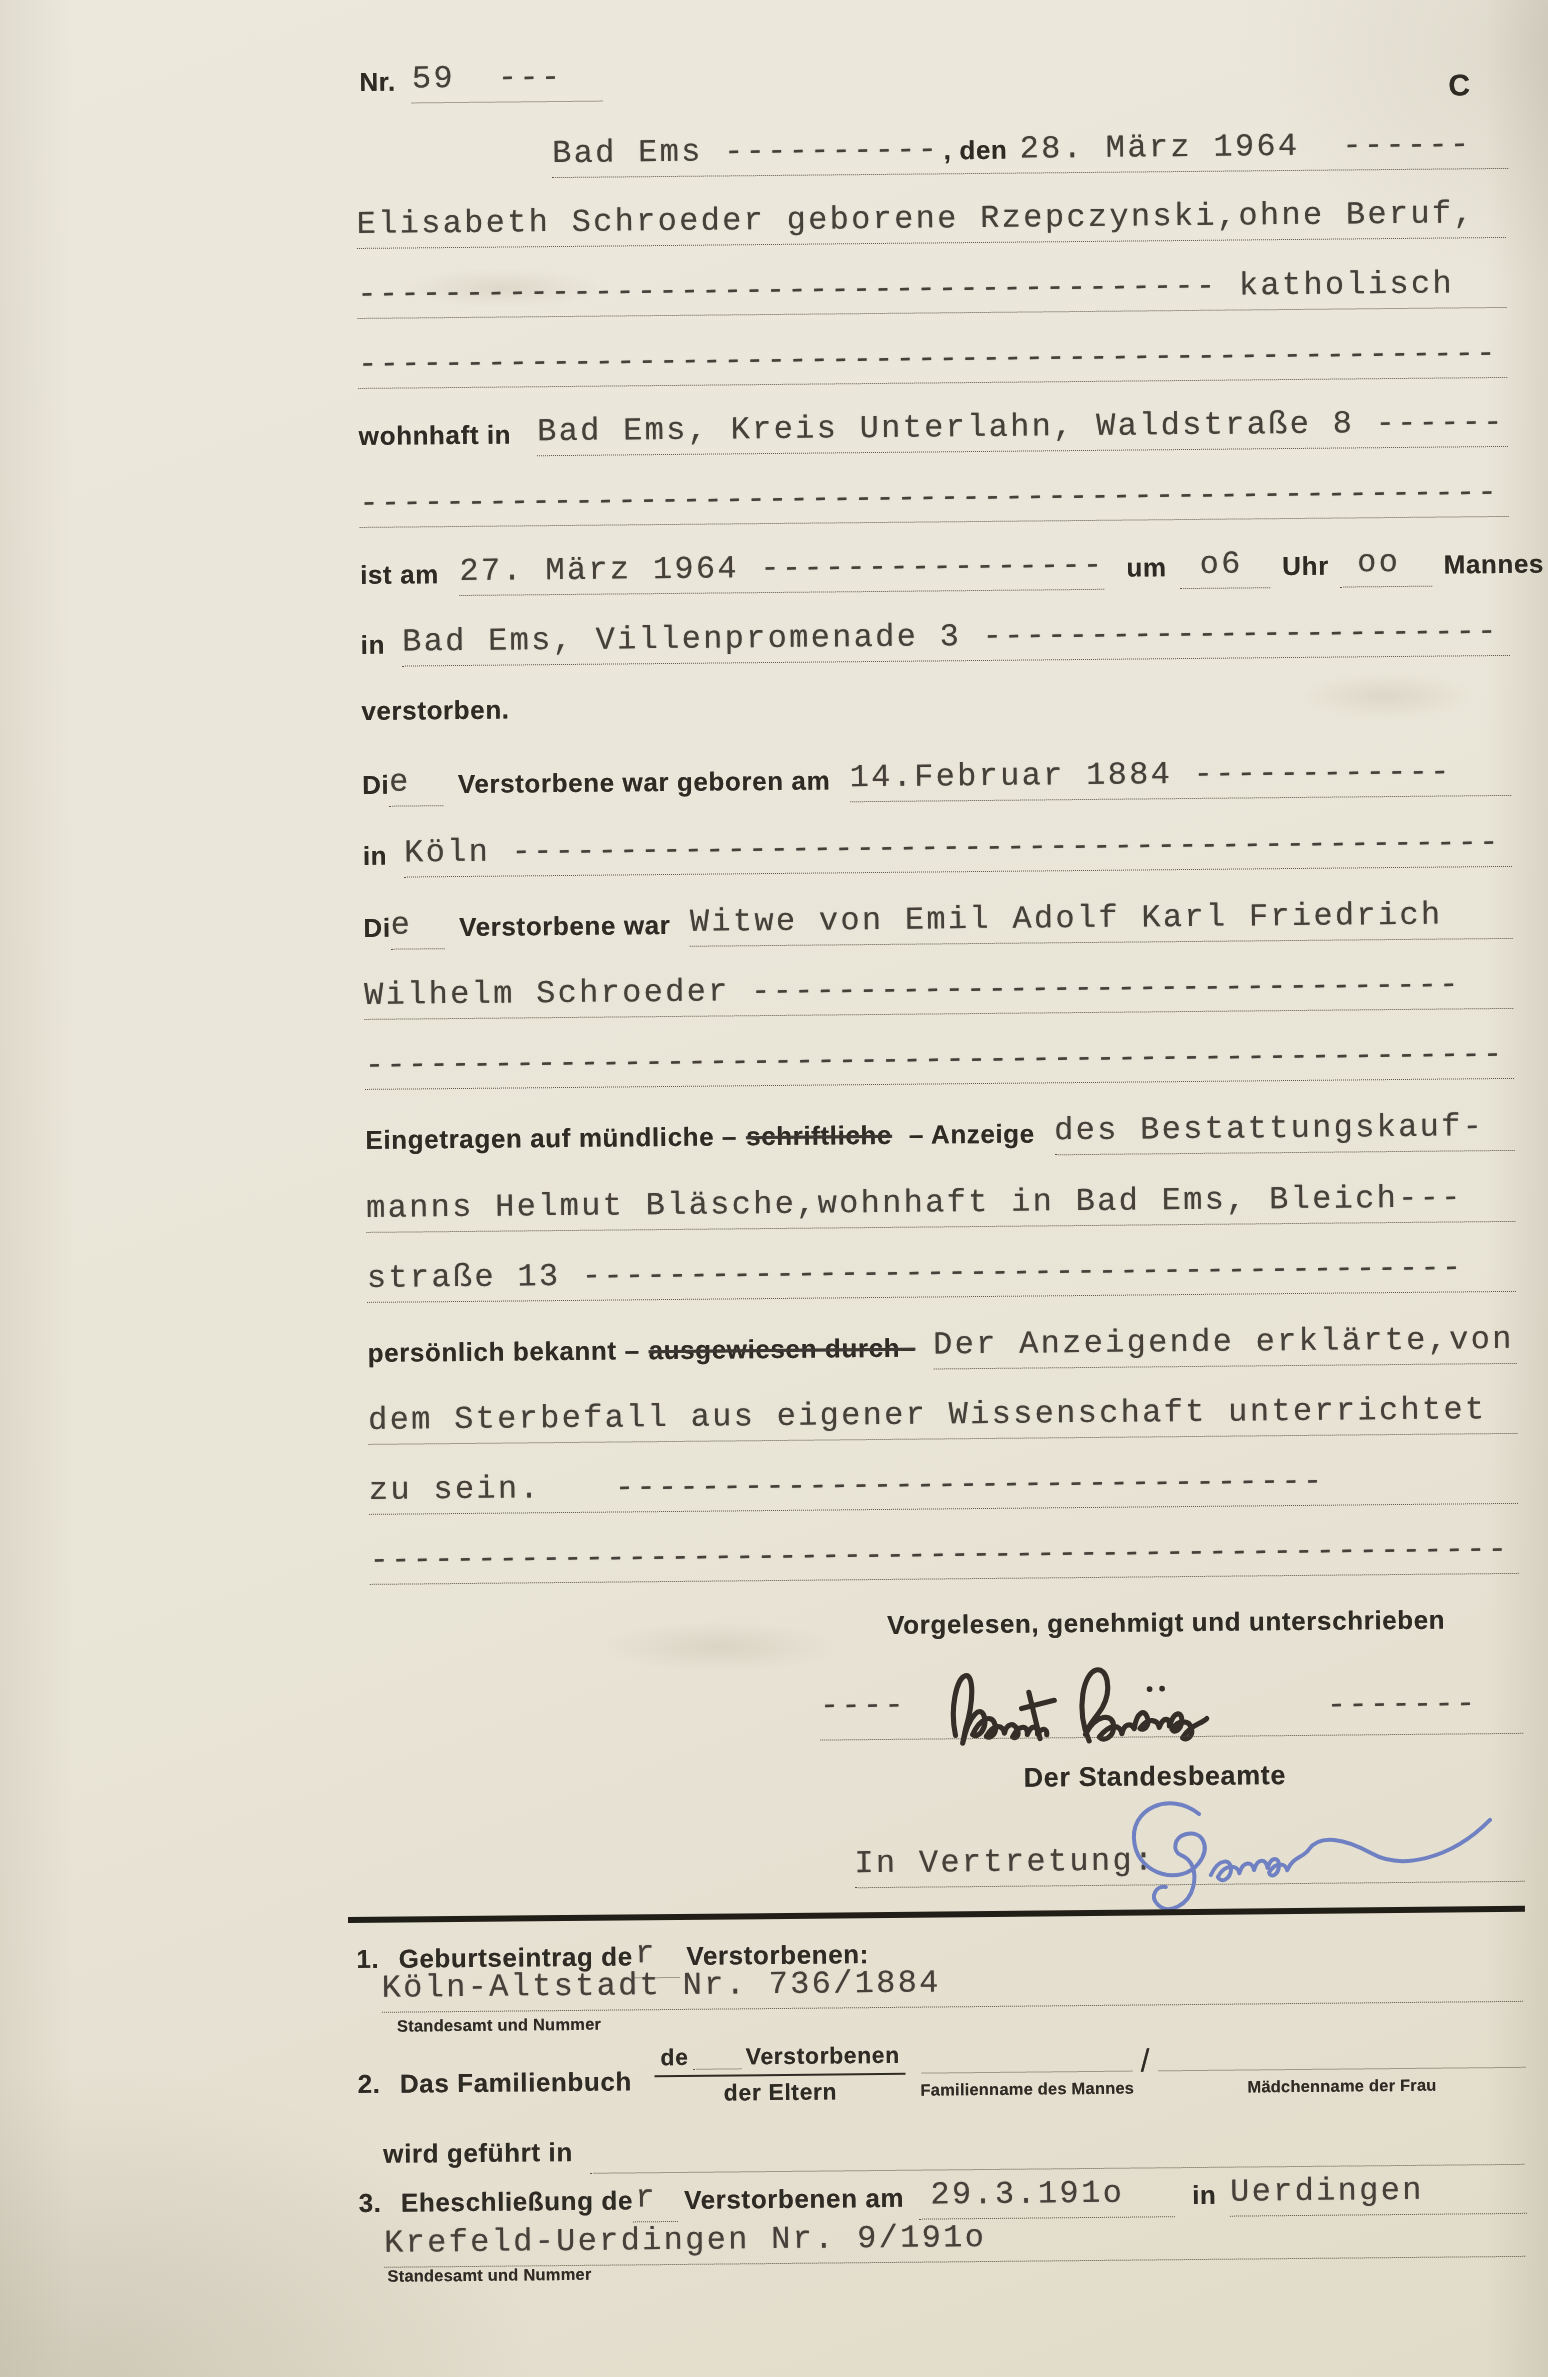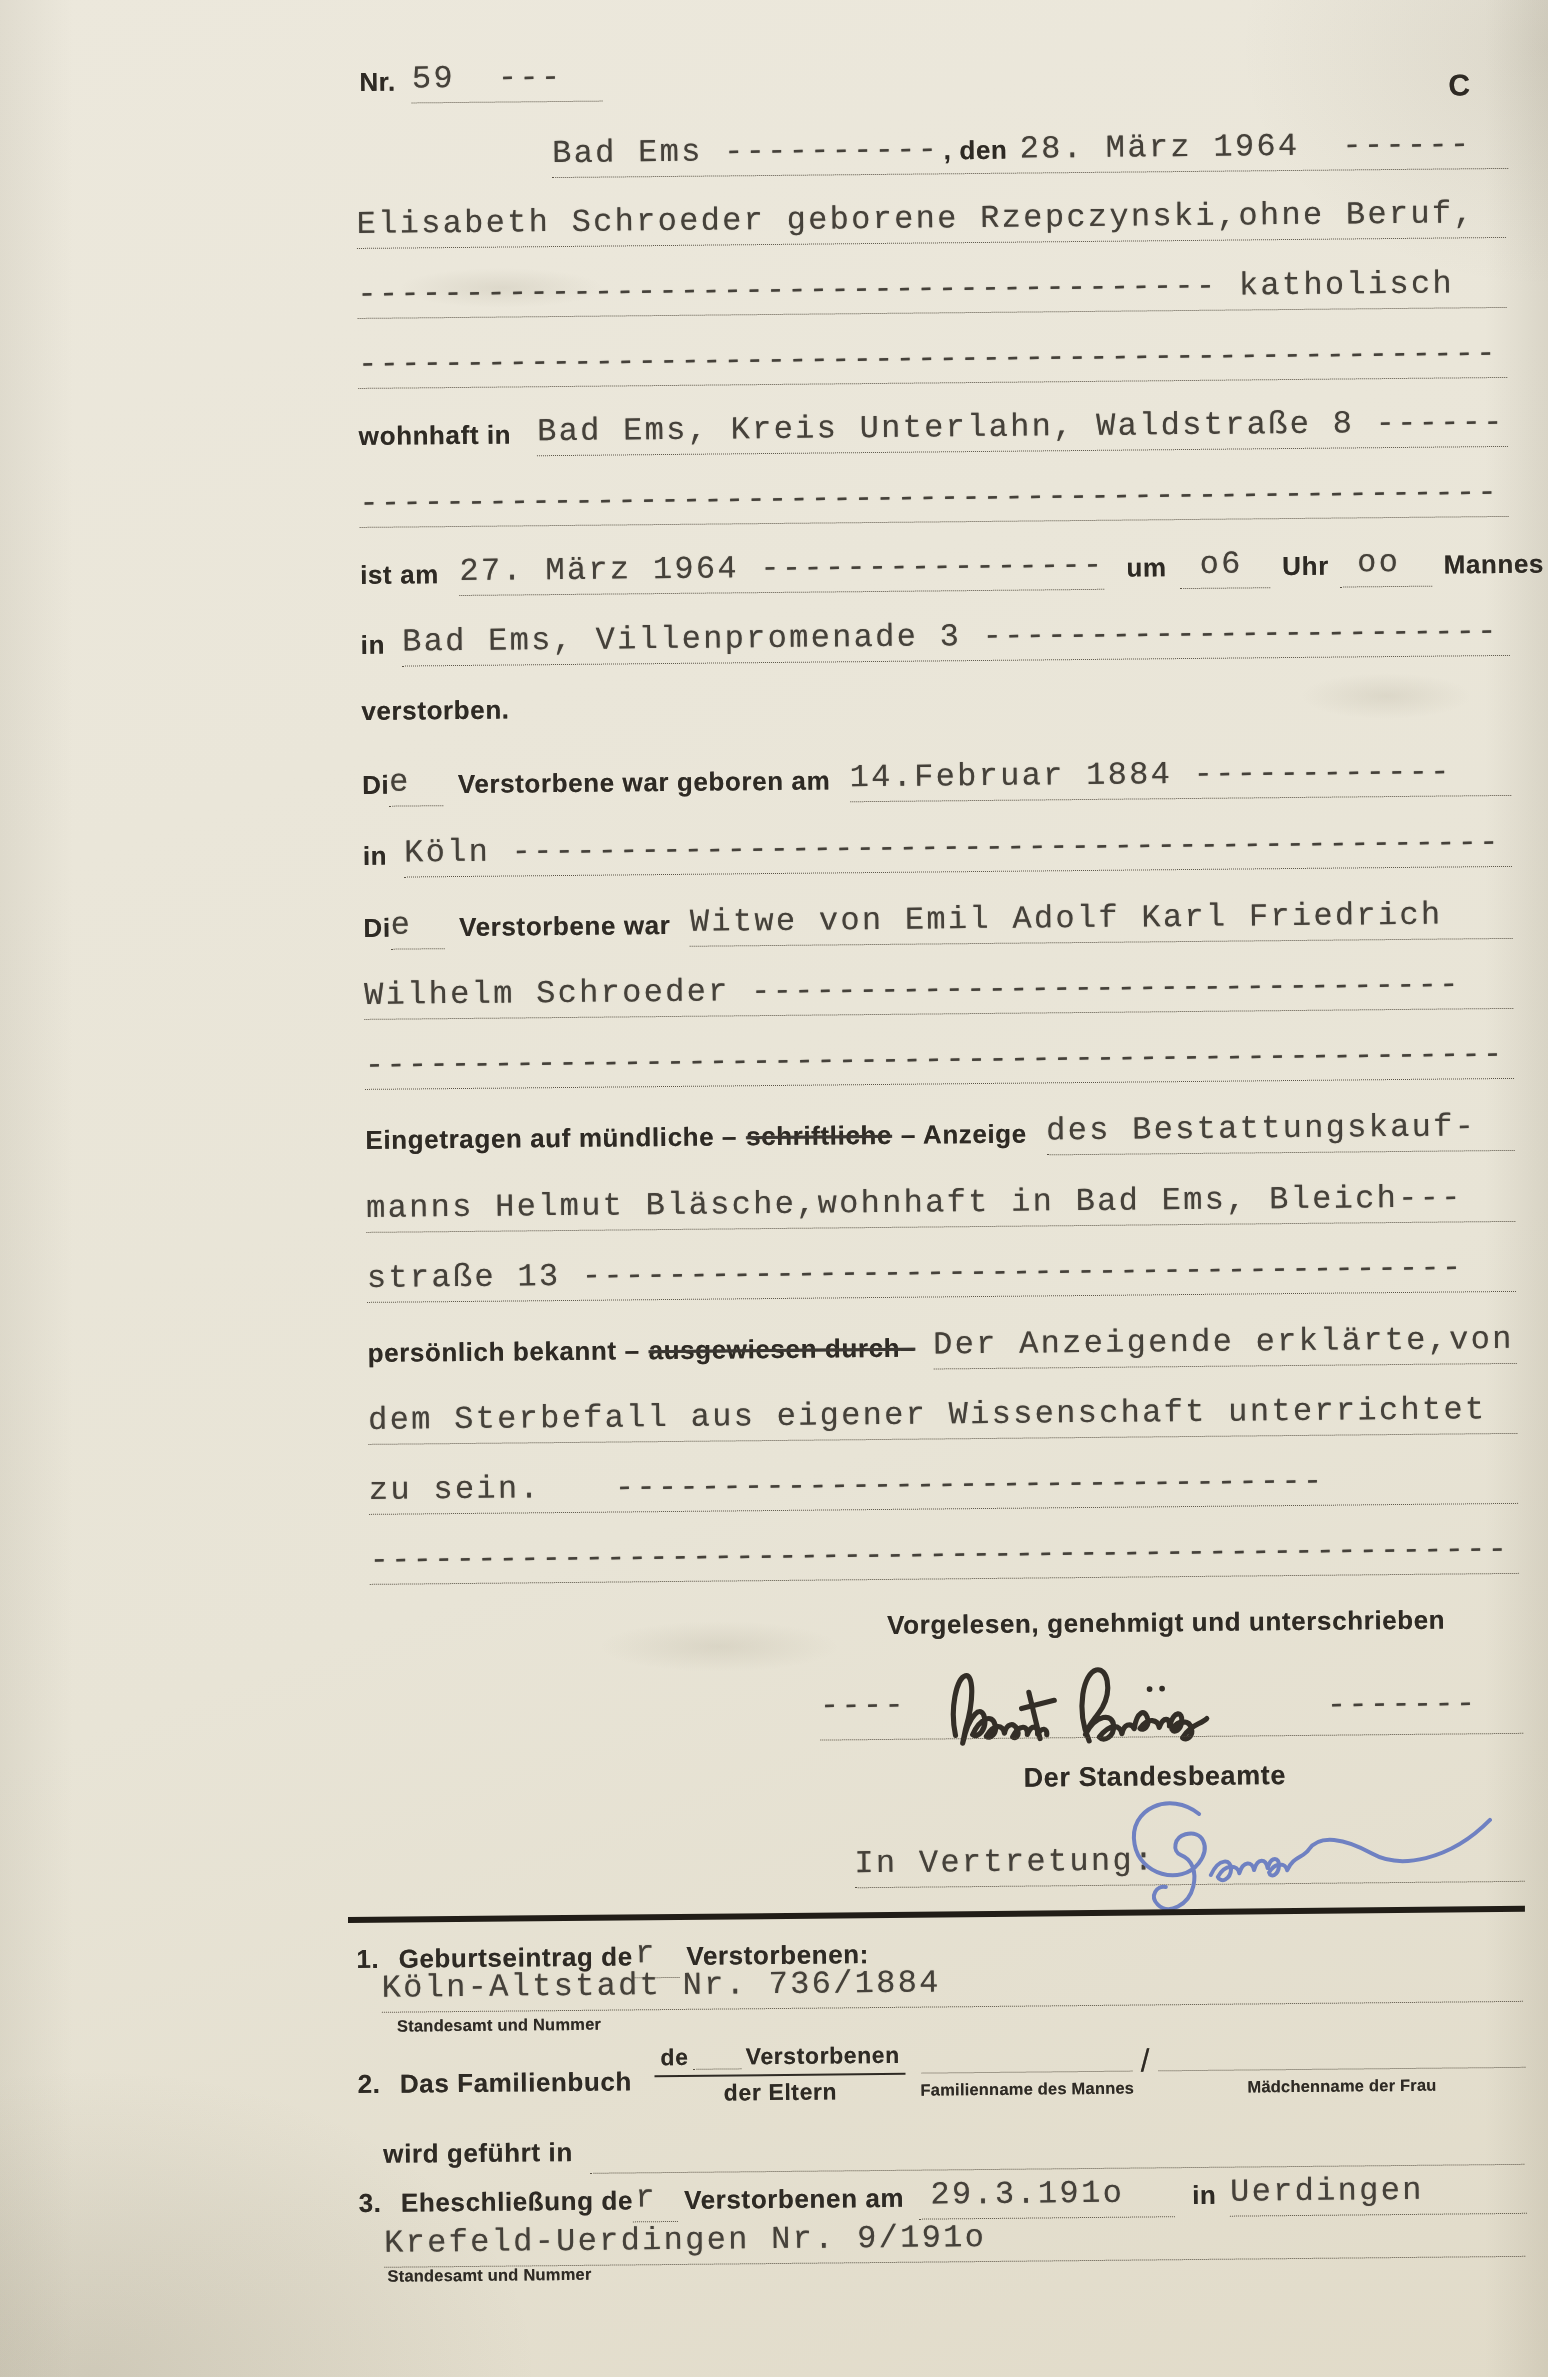--- a/index.html
+++ b/index.html
@@ -129,21 +129,21 @@
       <span class="t">Wilhelm Schroeder ---------------------------------</span>
     </div>
 
     <div class="row ru" style="left:366px;top:1045px;width:1149px;">
       <span class="t">-----------------------------------------------------</span>
     </div>
 
     <div class="row" style="left:366px;top:1117px;width:1149px;">
       <span class="p lift">Eingetragen auf mündliche –</span>
       <span class="p lift struck" style="margin-left:9px;">schriftliche</span>
-      <span class="p lift" style="margin-left:9px;">– Anzeige</span>
+      <span class="p lift" style="margin-left:17px;">– Anzeige</span>
       <span class="t u fill" style="margin-left:19.4px;">des Bestattungskauf-</span>
     </div>
     <div class="row ru" style="left:366px;top:1188px;width:1149px;">
       <span class="t">manns Helmut Bläsche,wohnhaft in Bad Ems, Bleich---</span>
     </div>
     <div class="row ru" style="left:366px;top:1258px;width:1149px;">
       <span class="t">straße 13 -----------------------------------------</span>
     </div>
 
     <div class="row" style="left:366px;top:1330px;width:1149px;">

